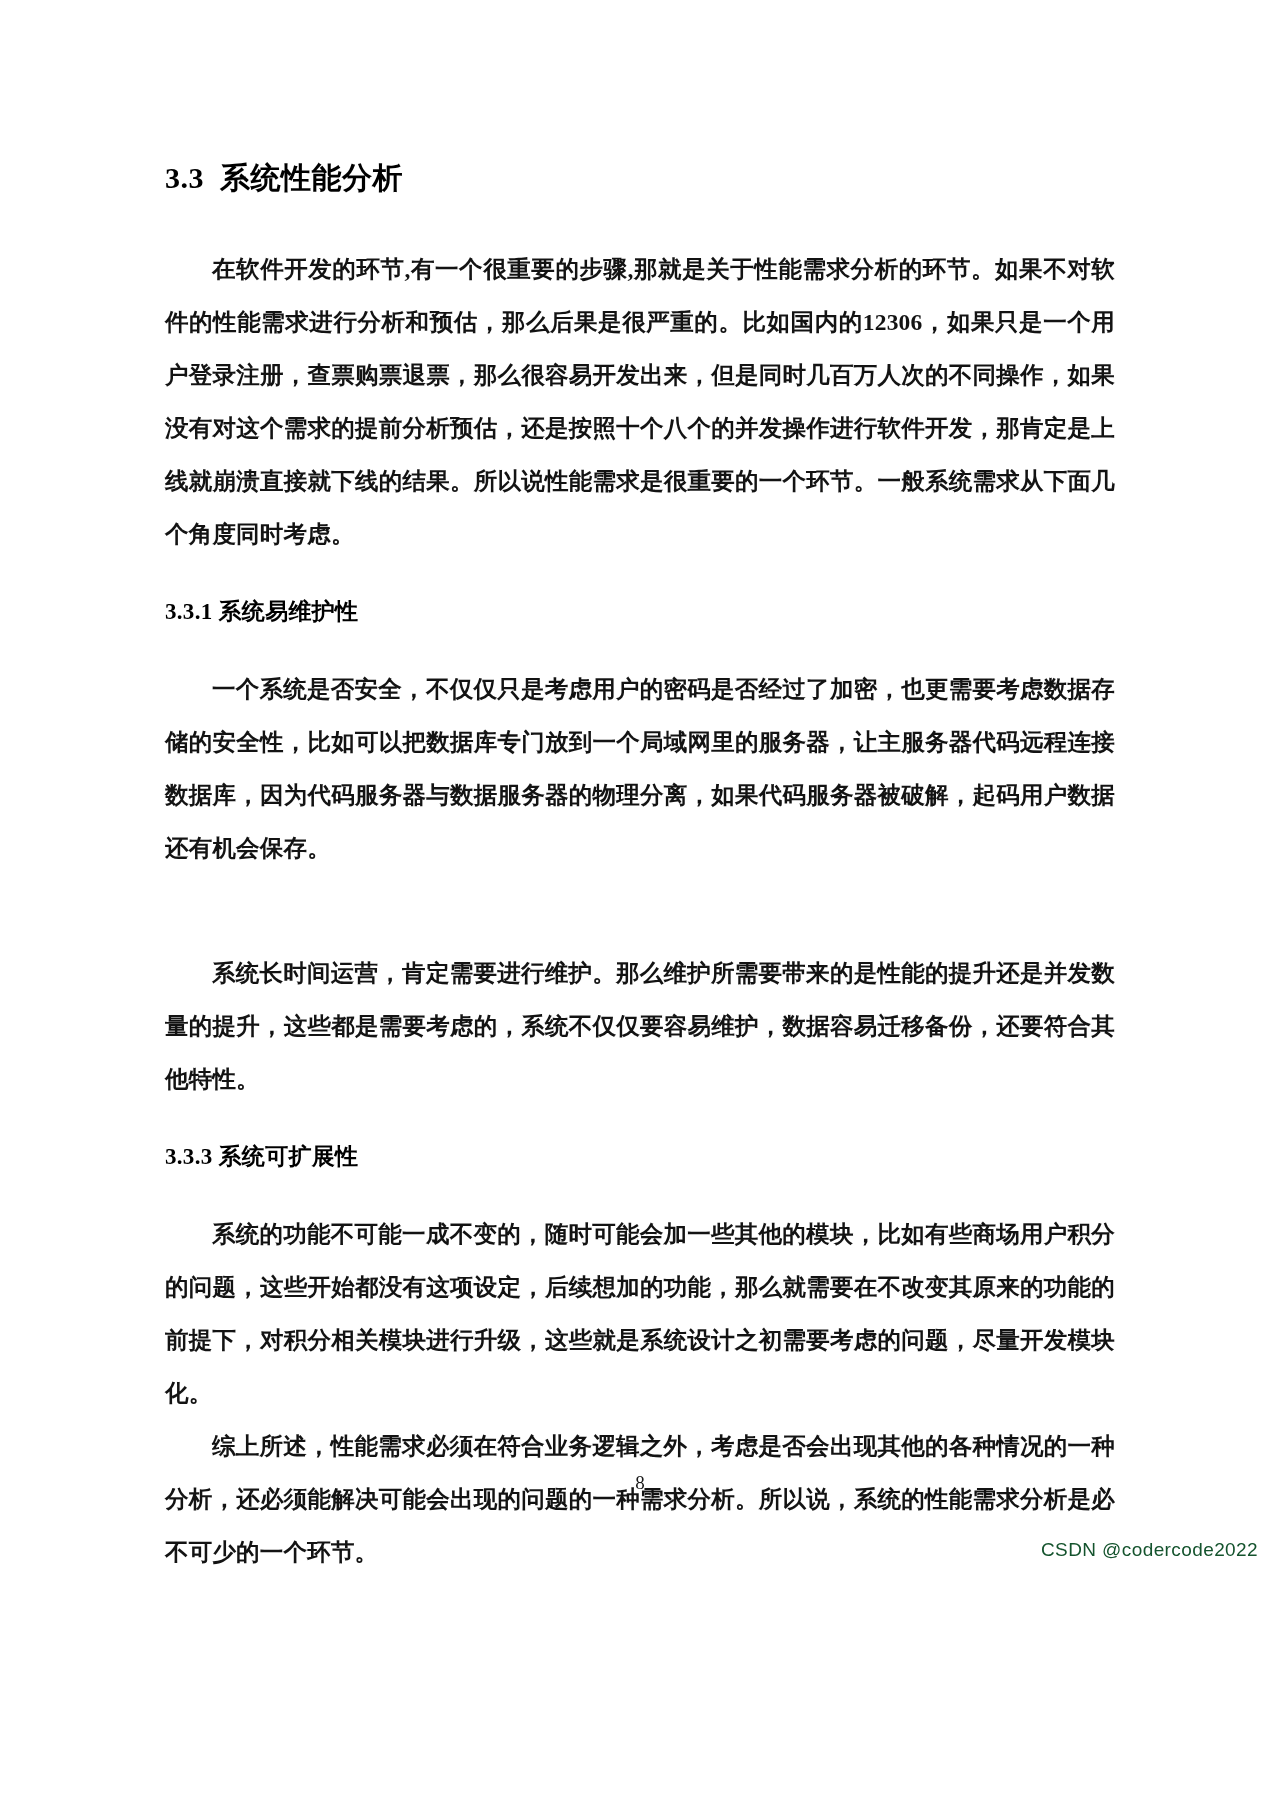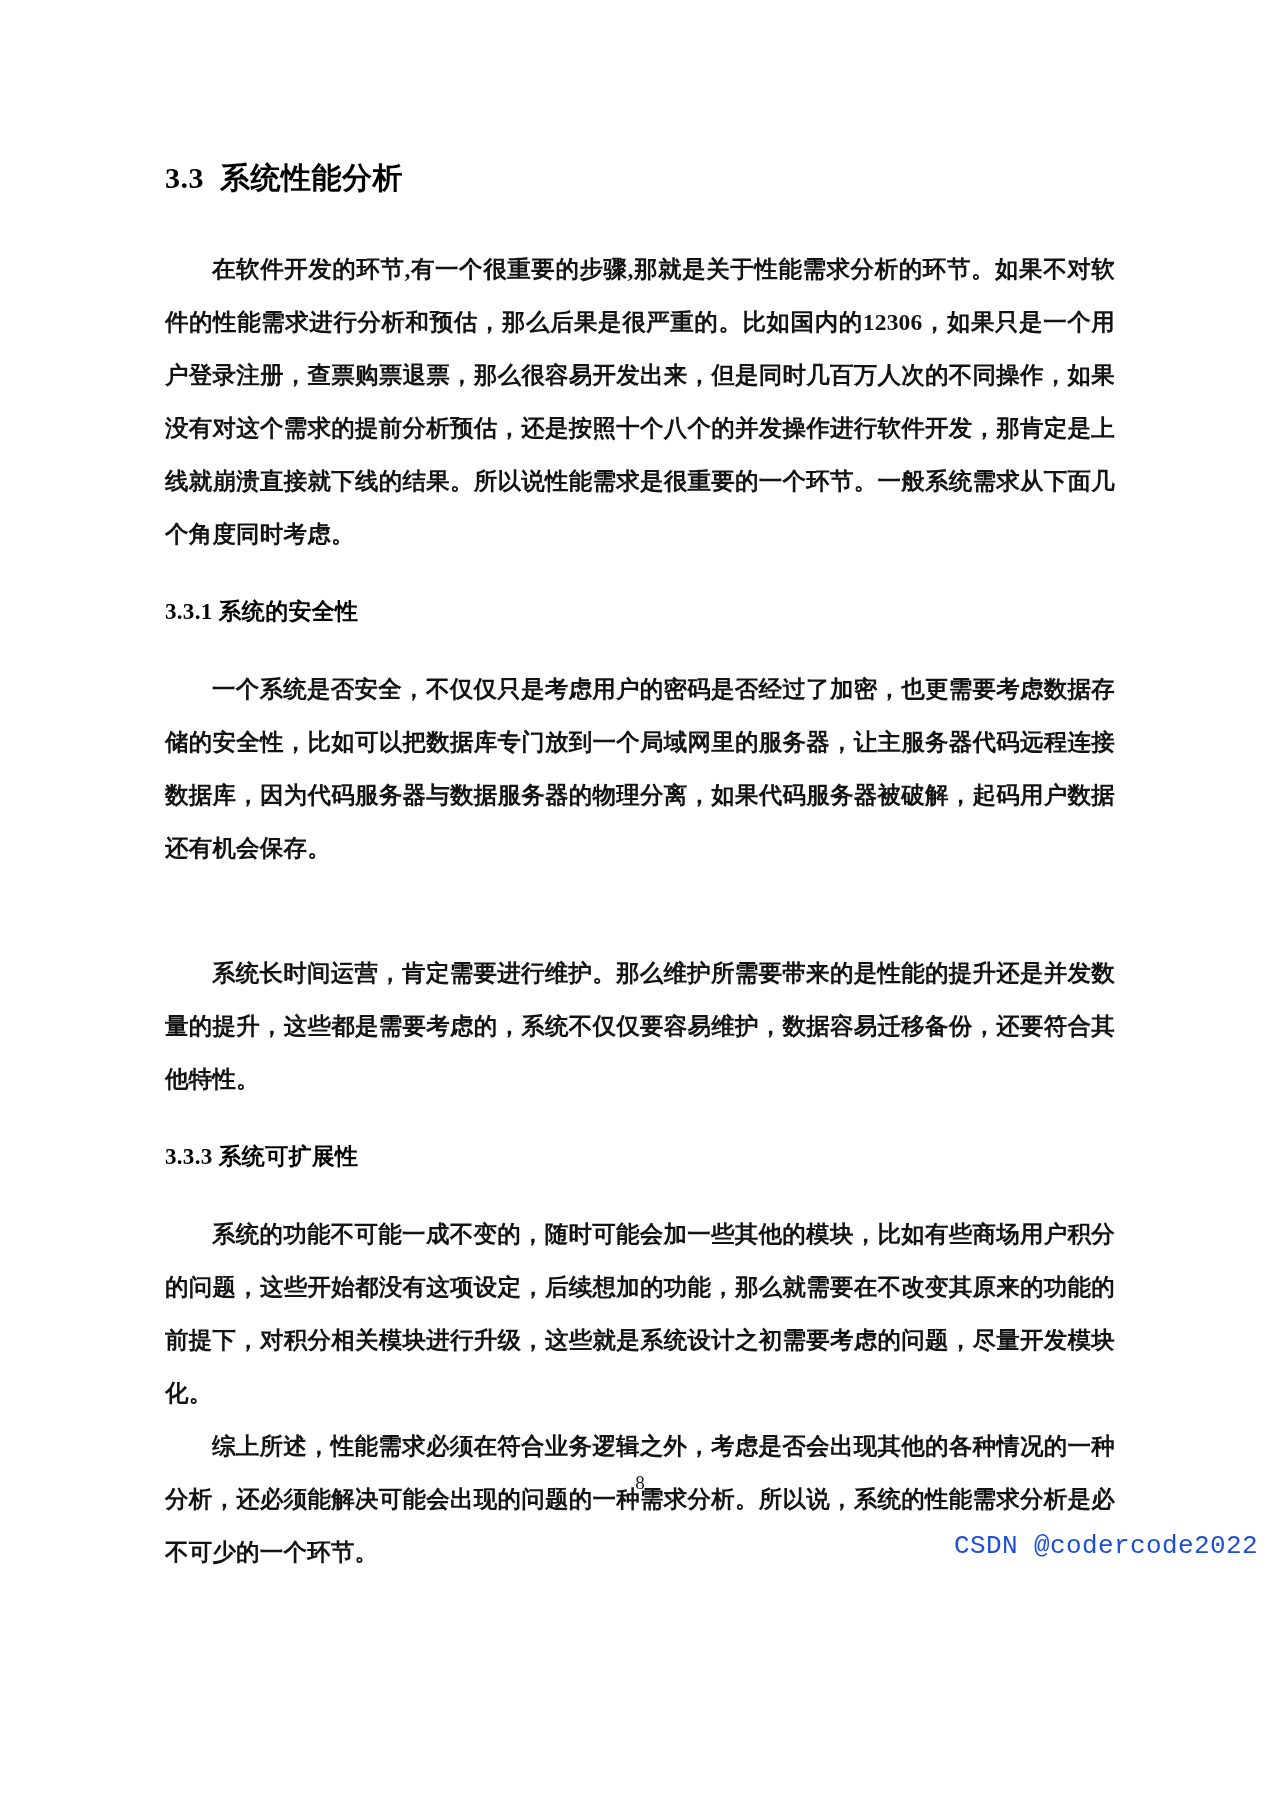--- a/index.html
+++ b/index.html
@@ -92,43 +92,43 @@
     font-family: "Liberation Serif", "DejaVu Serif", serif;
     font-size: 19px;
     color: #1a1a1a;
   }
 
   
   .watermark {
     position: absolute;
     right: 22px;
     bottom: 14px;
-    font-family: Liberation Mono, monospace;
-    font-size: 26px;
-    color: #1d4ed8;
+    font-family: Liberation Sans, sans-serif;
+    font-size: 19px;
+    color: #14532d;
     letter-spacing: 0.4px;
     user-select: none;
   }
 </style>
 </head>
 <body>
 
 <div class="page">
 
   <div class="content">
 
     <h2 class="h2">3.3  系统性能分析</h2>
 
     <div class="sp-after-h2"></div>
 
     <p class="para">在软件开发的环节,有一个很重要的步骤,那就是关于性能需求分析的环节。如果不对软件的性能需求进行分析和预估，那么后果是很严重的。比如国内的12306，如果只是一个用户登录注册，查票购票退票，那么很容易开发出来，但是同时几百万人次的不同操作，如果没有对这个需求的提前分析预估，还是按照十个八个的并发操作进行软件开发，那肯定是上线就崩溃直接就下线的结果。所以说性能需求是很重要的一个环节。一般系统需求从下面几个角度同时考虑。</p>
 
     <div class="sp-before-h3"></div>
 
-    <h3 class="h3">3.3.1 系统的安全性</h3>
+    <h3 class="h3">3.3.1 系统易维护性</h3>
 
     <div class="sp-after-h3"></div>
 
     <p class="para">一个系统是否安全，不仅仅只是考虑用户的密码是否经过了加密，也更需要考虑数据存储的安全性，比如可以把数据库专门放到一个局域网里的服务器，让主服务器代码远程连接数据库，因为代码服务器与数据服务器的物理分离，如果代码服务器被破解，起码用户数据还有机会保存。</p>
 
     <div class="sp-before-h3"></div>
 
 
     <div class="sp-after-h3"></div>
 

